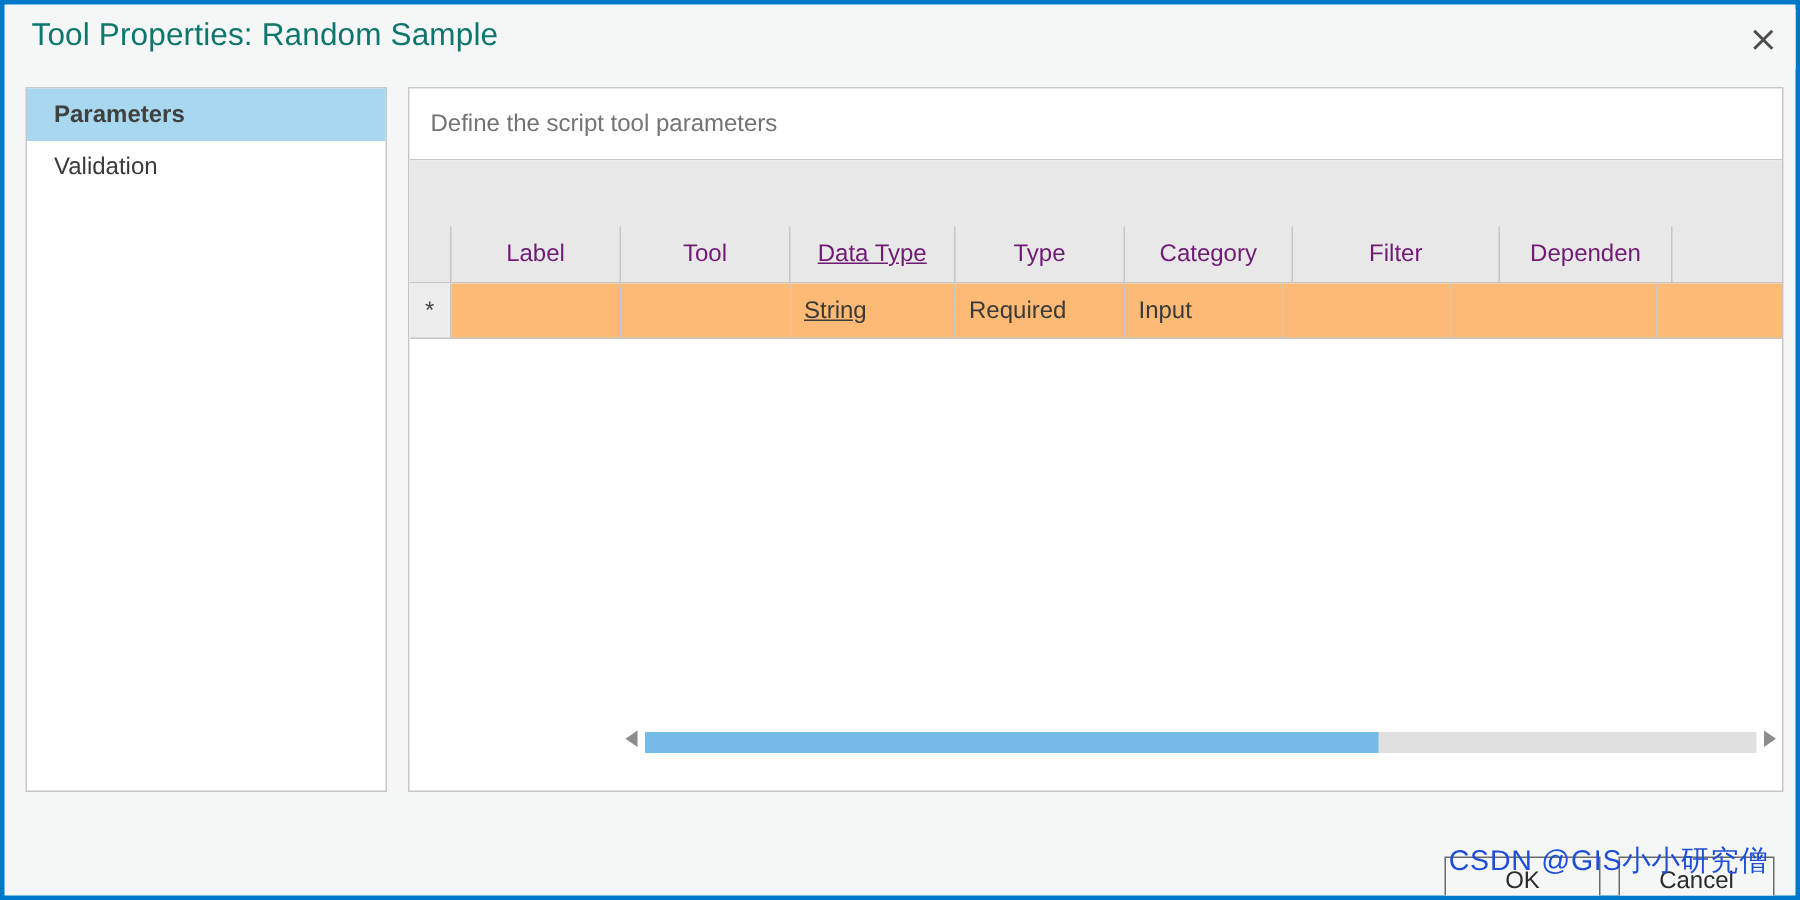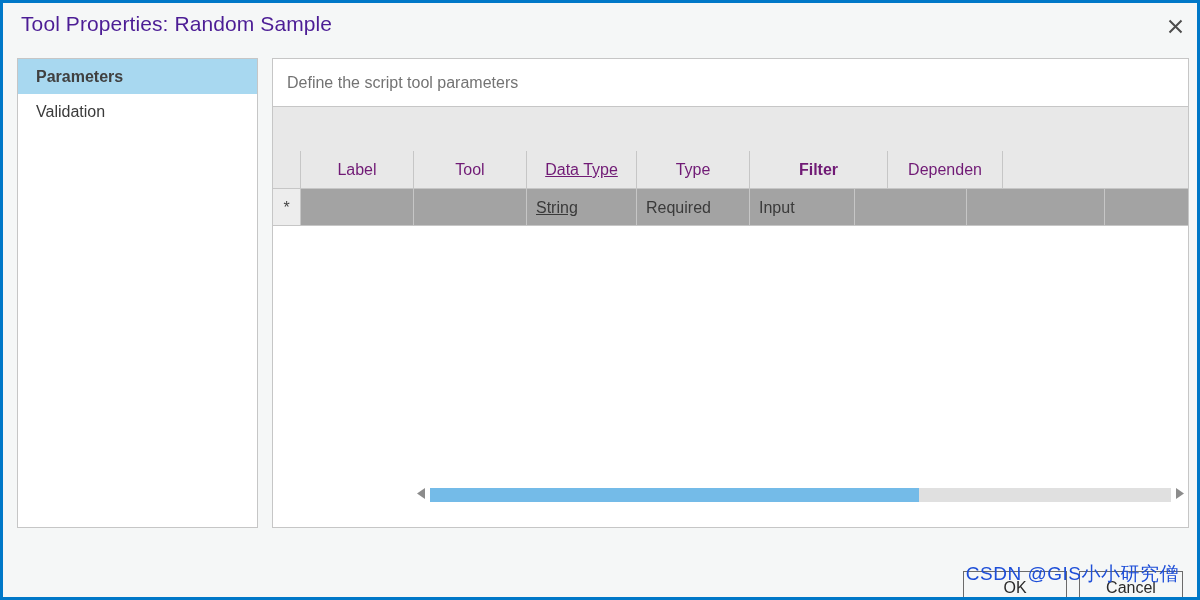--- a/index.html
+++ b/index.html
@@ -34,21 +34,21 @@
     top: 3px;
     width: 1194px;
     height: 40px;
     background: #f5f7f7;
   }
   .dialog-title {
     position: absolute;
     left: 15px;
     top: 6px;
     font-size: 21px;
-    color: #4c1d95;
+    color: #0f766e;
     letter-spacing: 0.1px;
     white-space: nowrap;
   }
   .close-button {
     position: absolute;
     right: 8px;
     top: 4px;
     width: 34px;
     height: 32px;
     display: flex;
@@ -131,37 +131,37 @@
     border-right: 1px solid #c6c6c6;
     overflow: hidden;
     white-space: nowrap;
   }
   .grid-header .cell {
     text-align: center;
     color: #701a75;
     margin-top: 44px;
   }
   .grid-data .cell {
-    background: #a3a3a3;
+    background: #fdba74;
     text-align: left;
     padding-left: 9px;
     border-bottom: 1px solid #c6c6c6;
   }
   .grid-data {
     background: #f7f9f9;
   }
   .col-marker  { width: 28px; text-align: center !important; padding-left: 0 !important; background: #ededed !important; color: #444; }
   .grid-header .col-marker { background: #e8e8e8 !important; }
   .col-label     { width: 113px; }
   .col-name      { width: 113px; }
   .col-datatype  { width: 110px; text-decoration: underline; }
   .col-type      { width: 113px; }
   .col-direction { width: 105px; }
   .col-category  { width: 112px; }
-  .col-filter    { width: 138px; font-weight: bold; }
+  .col-filter    { width: 138px; }
   .col-dependency{ width: 115px; }
 
   
   .hscroll {
     position: absolute;
     left: 140px;
     bottom: 0px;
     width: 775px;
     height: 21px;
     background: #ffffff;
@@ -259,20 +259,21 @@
     <div class="param-header">Define the script tool parameters</div>
 
     <div class="grid">
 
       <div class="grid-row grid-header">
         <div class="cell col-marker"></div>
         <div class="cell col-label">Label</div>
         <div class="cell col-name">Tool</div>
         <div class="cell col-datatype">Data Type</div>
         <div class="cell col-type">Type</div>
+        <div class="cell col-category">Category</div>
         <div class="cell col-filter">Filter</div>
         <div class="cell col-dependency">Dependen</div>
       </div>
 
       <div class="grid-row grid-data">
         <div class="cell col-marker">*</div>
         <div class="cell col-label"></div>
         <div class="cell col-name"></div>
         <div class="cell col-datatype">String</div>
         <div class="cell col-type">Required</div>

